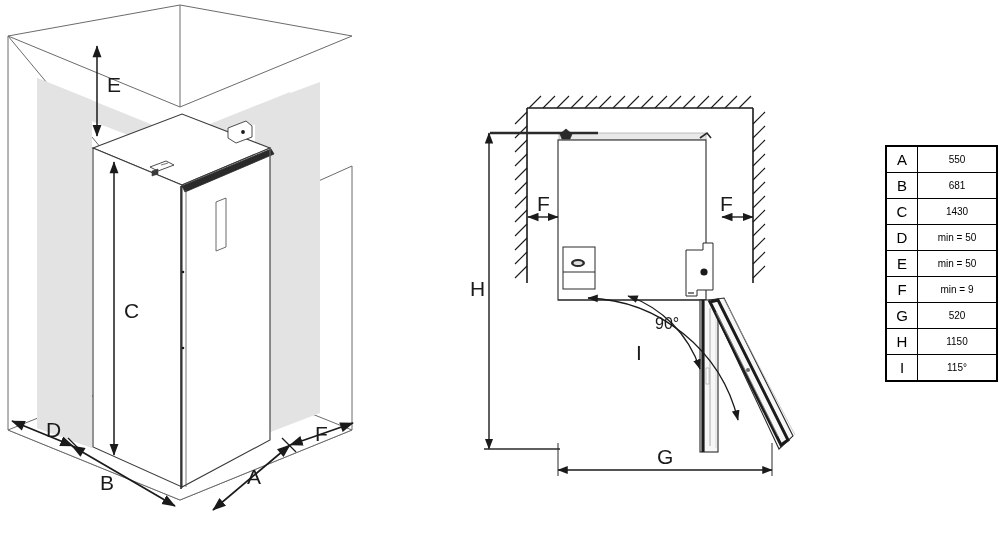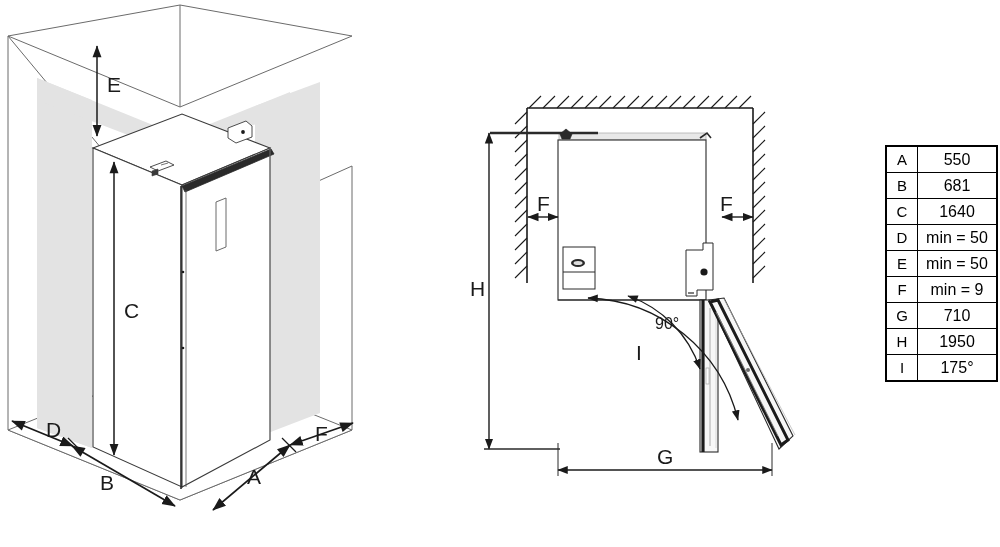--- a/index.html
+++ b/index.html
@@ -54,21 +54,21 @@
     text-align: center;
     vertical-align: middle;
     line-height: 25px;
   }
   #spec-table td.key-cell {
     width: 30px;
     font-size: 15px;
   }
   #spec-table td.val-cell {
     width: 78px;
-    font-size: 16px;
+    font-size: 10px;
   }
 </style>
 </head>
 <body>
 
 <div id="page">
 
   <svg class="layer" viewBox="0 0 1000 547">
     <defs>
       <marker id="arrHead" markerWidth="9" markerHeight="9" refX="7.5" refY="3" orient="auto" markerUnits="strokeWidth">
@@ -309,42 +309,42 @@
       <tr>
         <td class="key-cell">A</td>
         <td class="val-cell">550</td>
       </tr>
       <tr>
         <td class="key-cell">B</td>
         <td class="val-cell">681</td>
       </tr>
       <tr>
         <td class="key-cell">C</td>
-        <td class="val-cell">1640</td>
+        <td class="val-cell">1430</td>
       </tr>
       <tr>
         <td class="key-cell">D</td>
         <td class="val-cell">min = 50</td>
       </tr>
       <tr>
         <td class="key-cell">E</td>
         <td class="val-cell">min = 50</td>
       </tr>
       <tr>
         <td class="key-cell">F</td>
         <td class="val-cell">min = 9</td>
       </tr>
       <tr>
         <td class="key-cell">G</td>
-        <td class="val-cell">710</td>
+        <td class="val-cell">520</td>
       </tr>
       <tr>
         <td class="key-cell">H</td>
-        <td class="val-cell">1950</td>
+        <td class="val-cell">1150</td>
       </tr>
       <tr>
         <td class="key-cell">I</td>
-        <td class="val-cell">175°</td>
+        <td class="val-cell">115°</td>
       </tr>
     </tbody>
   </table>
 
 </div>
 
 </body></html>

